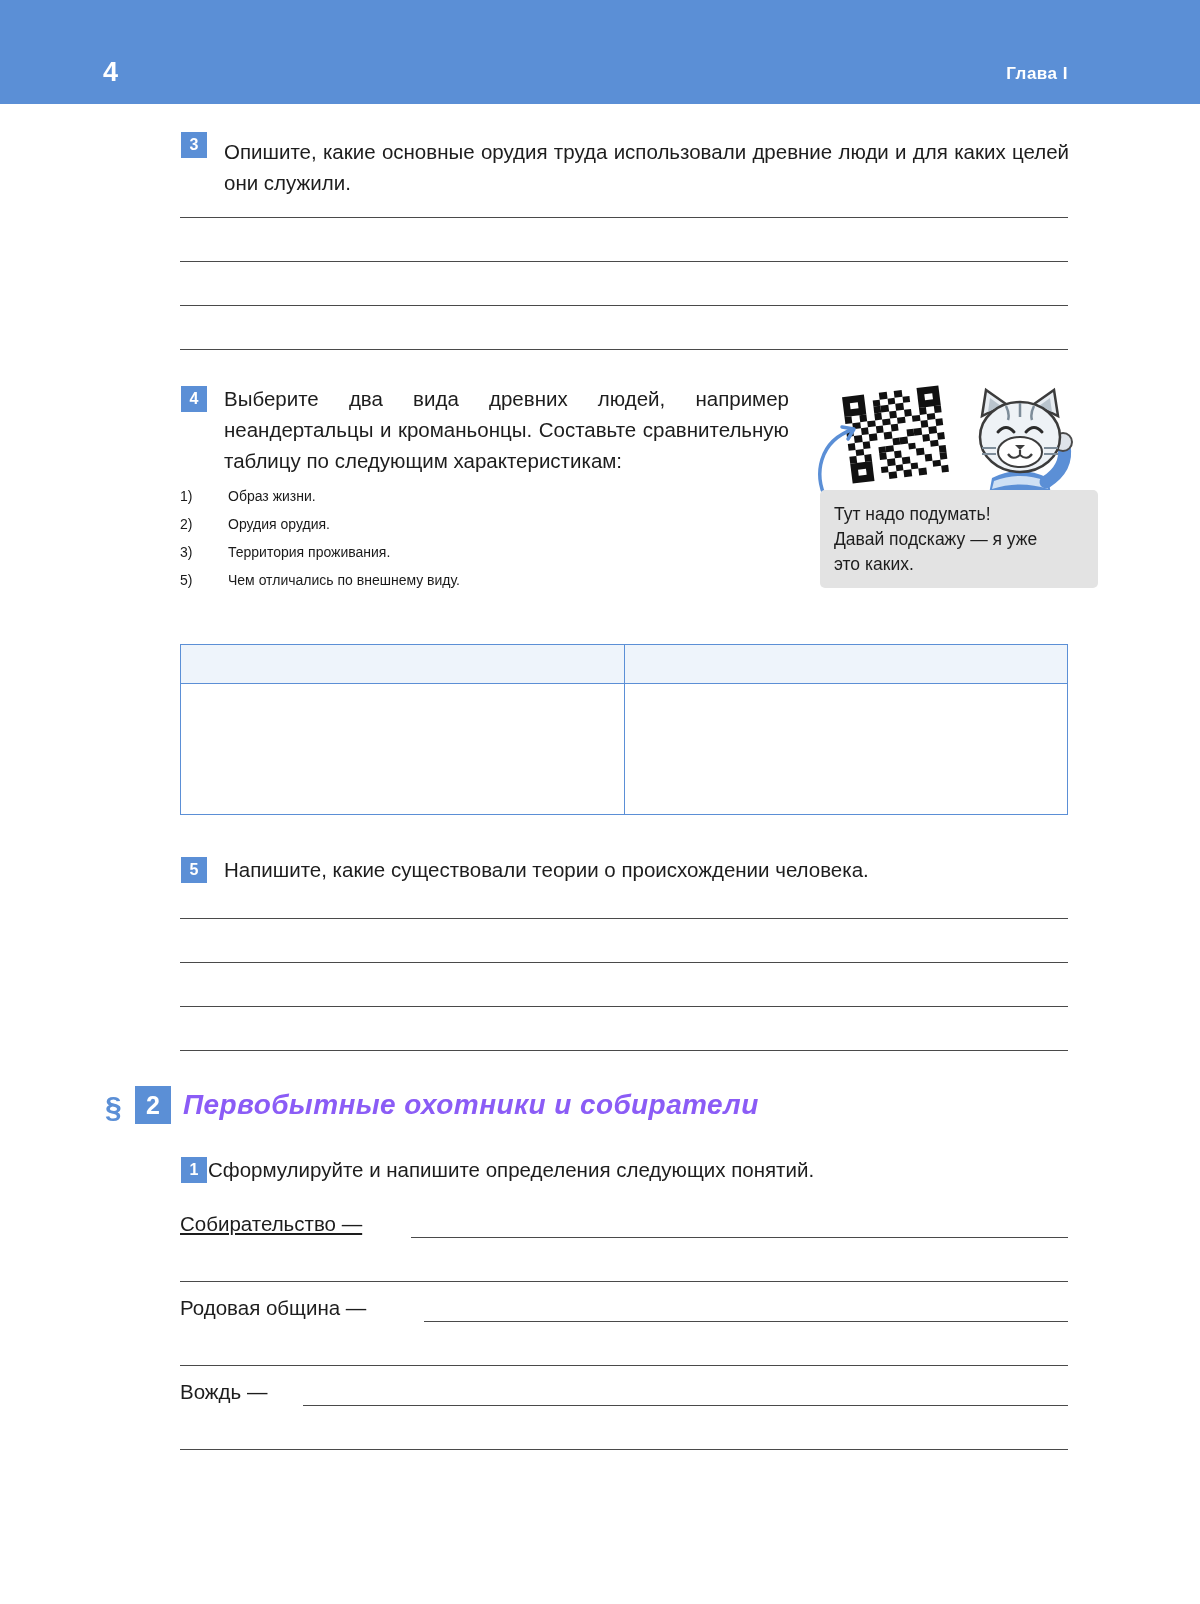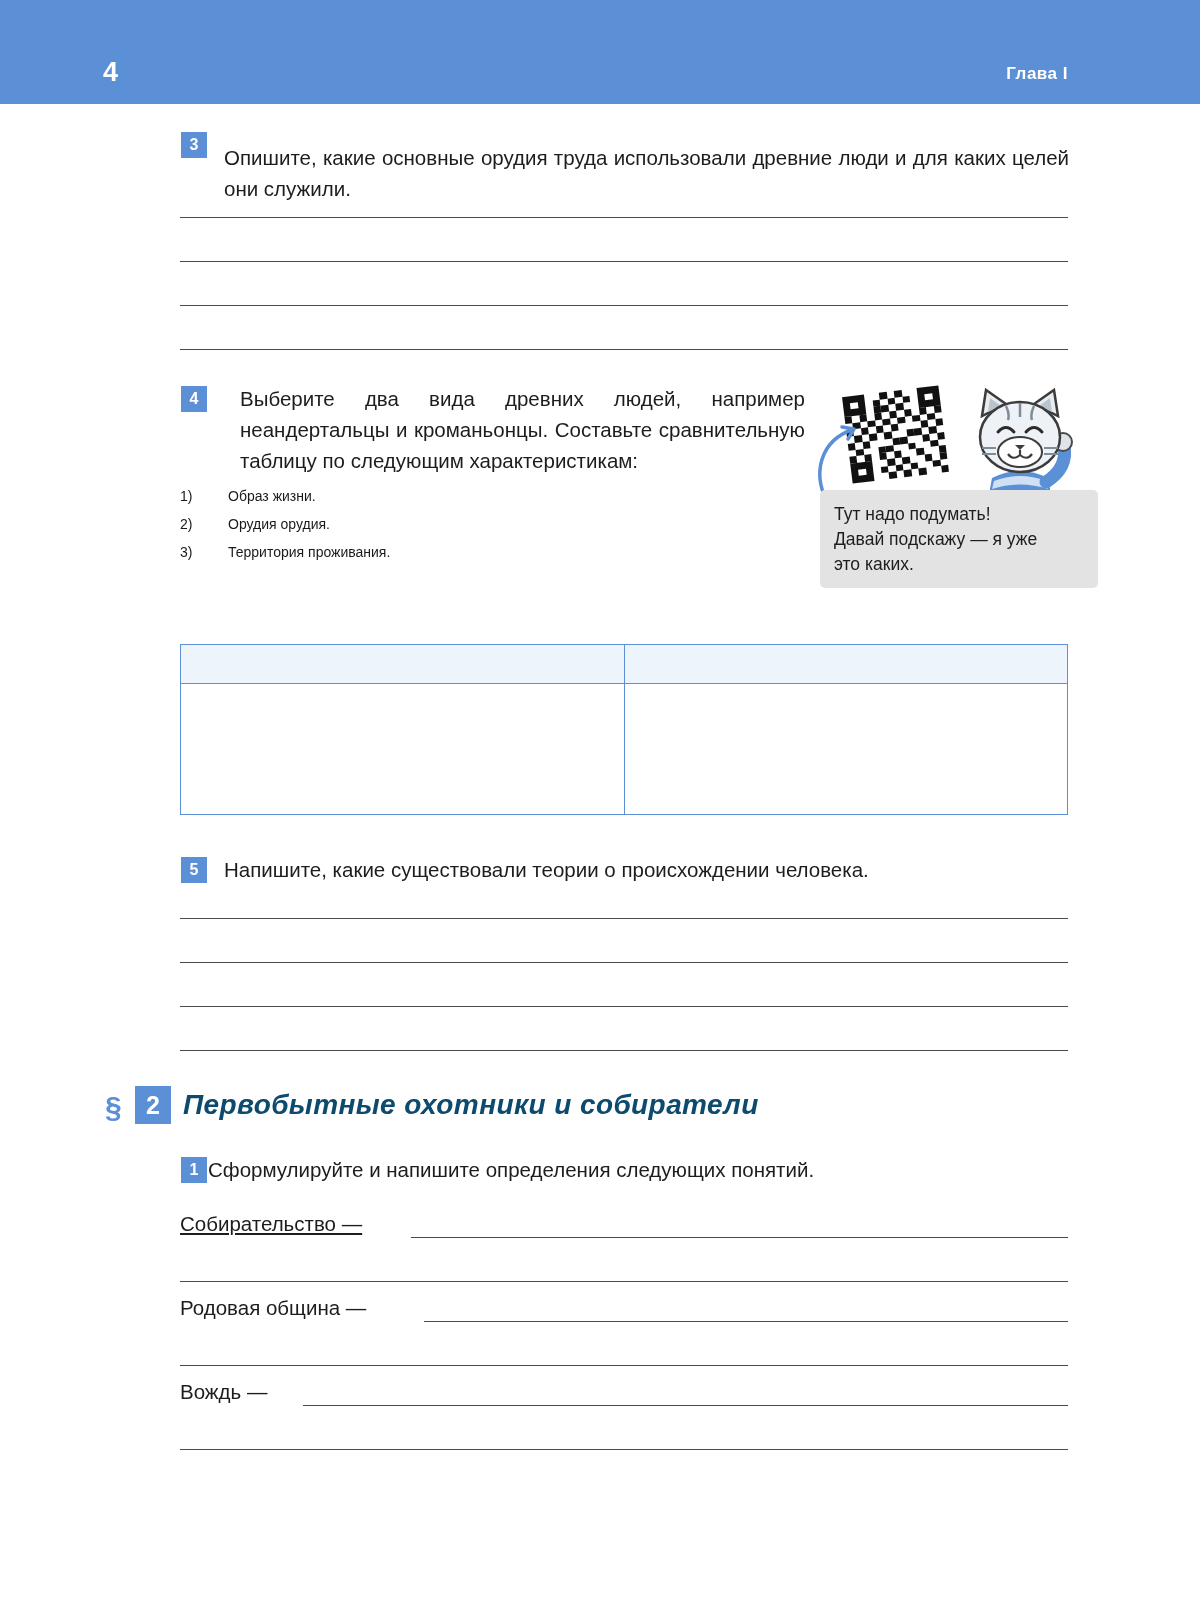--- a/index.html
+++ b/index.html
@@ -205,21 +205,21 @@
     text-align: center;
     line-height: 38px;
   }
   .section-title {
     position: absolute;
     left: 78px;
     top: 3px;
     font-size: 28px;
     font-weight: bold;
     font-style: italic;
-    color: #0c4a6e;
+    color: #8b5cf6;
     white-space: nowrap;
     letter-spacing: 0.4px;
   }
 
   .term {
     position: absolute;
     font-size: 20.5px;
     color: #1d1d1d;
     white-space: nowrap;
   }
@@ -229,41 +229,44 @@
 
 <div class="header-band">
   <div class="header-page-number">4</div>
   <div class="header-chapter">Глава I</div>
 </div>
 
 <div class="page">
 
   <div class="task" style="left:0; top:0; width:1200px;">
     <div class="task-num" style="left:181px; top:28px;">3</div>
-    <div class="task-text" style="left:224px; top:38px; width:845px;">Опишите, какие основные орудия труда использовали древние люди и для каких целей они служили.</div>
+    <div class="task-text" style="left:224px; top:32px; width:845px;">Опишите, какие основные орудия труда использовали древние люди и для каких целей они служили.</div>
   </div>
   <div class="rule-line" style="left:180px; top:113px; width:888px;"></div>
   <div class="rule-line" style="left:180px; top:157px; width:888px;"></div>
   <div class="rule-line" style="left:180px; top:201px; width:888px;"></div>
   <div class="rule-line" style="left:180px; top:245px; width:888px;"></div>
 
   <div class="task" style="left:0; top:0; width:1200px;">
     <div class="task-num" style="left:181px; top:282px;">4</div>
-    <div class="task-text" style="left:224px; top:279px; width:565px;margin-left:16px;">Выберите два вида древних людей, например неандертальцы и кроманьонцы. Составьте сравнительную таблицу по следующим характеристикам:</div>
+    <div class="task-text" style="left:224px; top:279px; width:565px;">Выберите два вида древних людей, например неандертальцы и кроманьонцы. Составьте сравнительную таблицу по следующим характеристикам:</div>
   </div>
 
   <div class="sub-list" style="left:180px; top:378px; width:620px;">
     <span class="row">
       <span class="marker">1)</span><span>Образ жизни.</span>
     </span>
     <span class="row">
       <span class="marker">2)</span><span>Орудия орудия.</span>
     </span>
     <span class="row">
       <span class="marker">3)</span><span>Территория проживания.</span>
+    </span>
+    <span class="row">
+      <span class="marker">5)</span><span>Чем отличались по внешнему виду.</span>
     </span>
   </div>
 
   <div class="qr-block">
     <div class="qr-grid">
       <i style="grid-area:1/1/4/4"></i>
         <i style="grid-area:2/2/3/3;background:#fff"></i>
       <i style="grid-area:1/11/4/14"></i>
         <i style="grid-area:2/12/3/13;background:#fff"></i>
       <i style="grid-area:11/1/14/4"></i>

